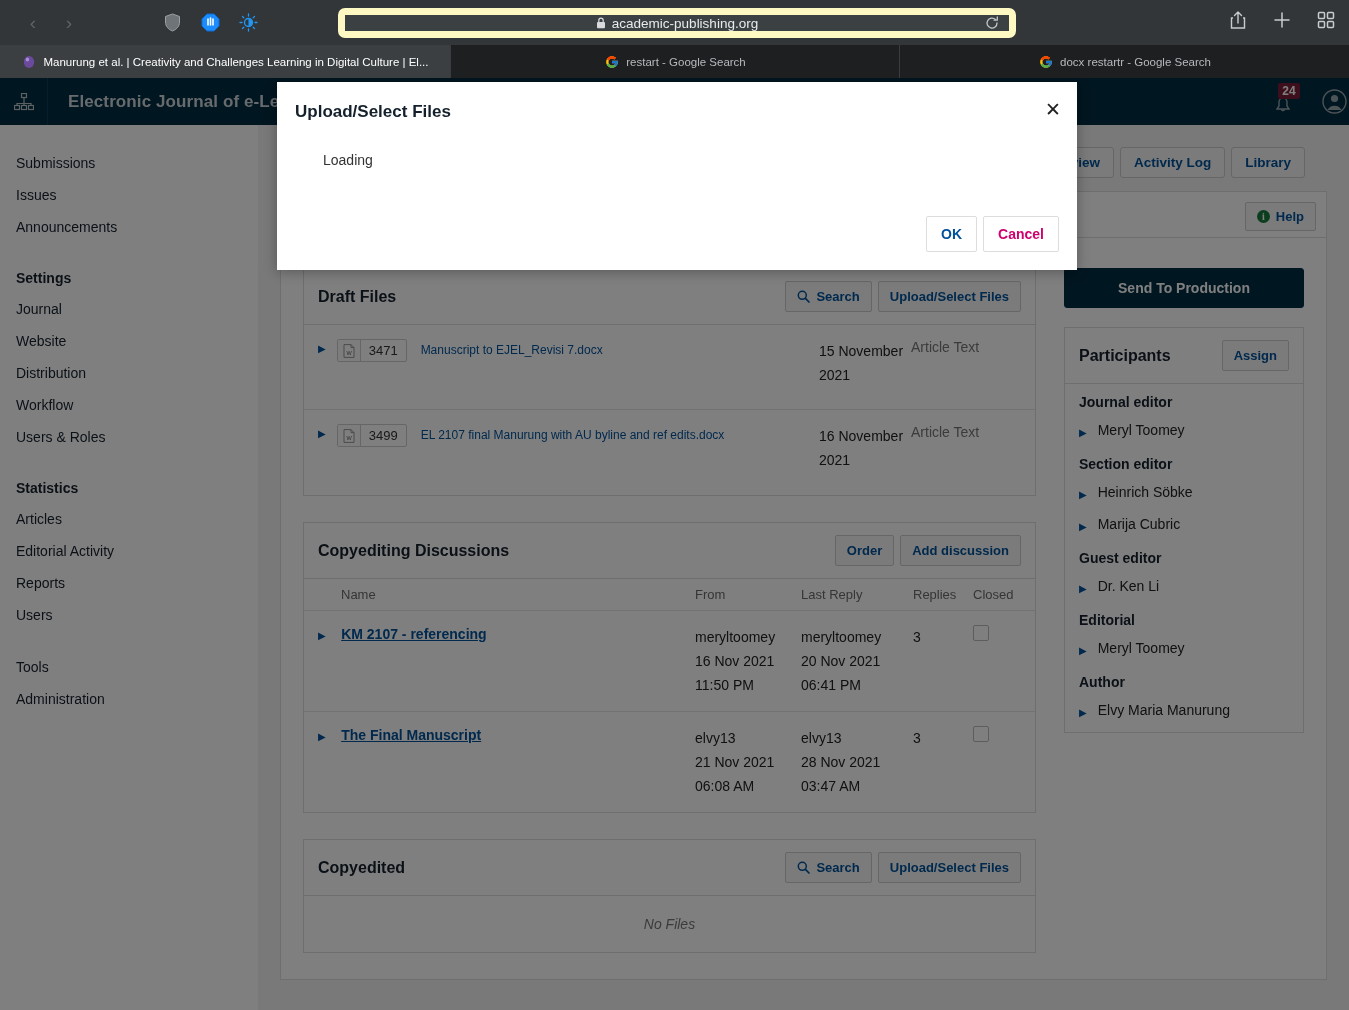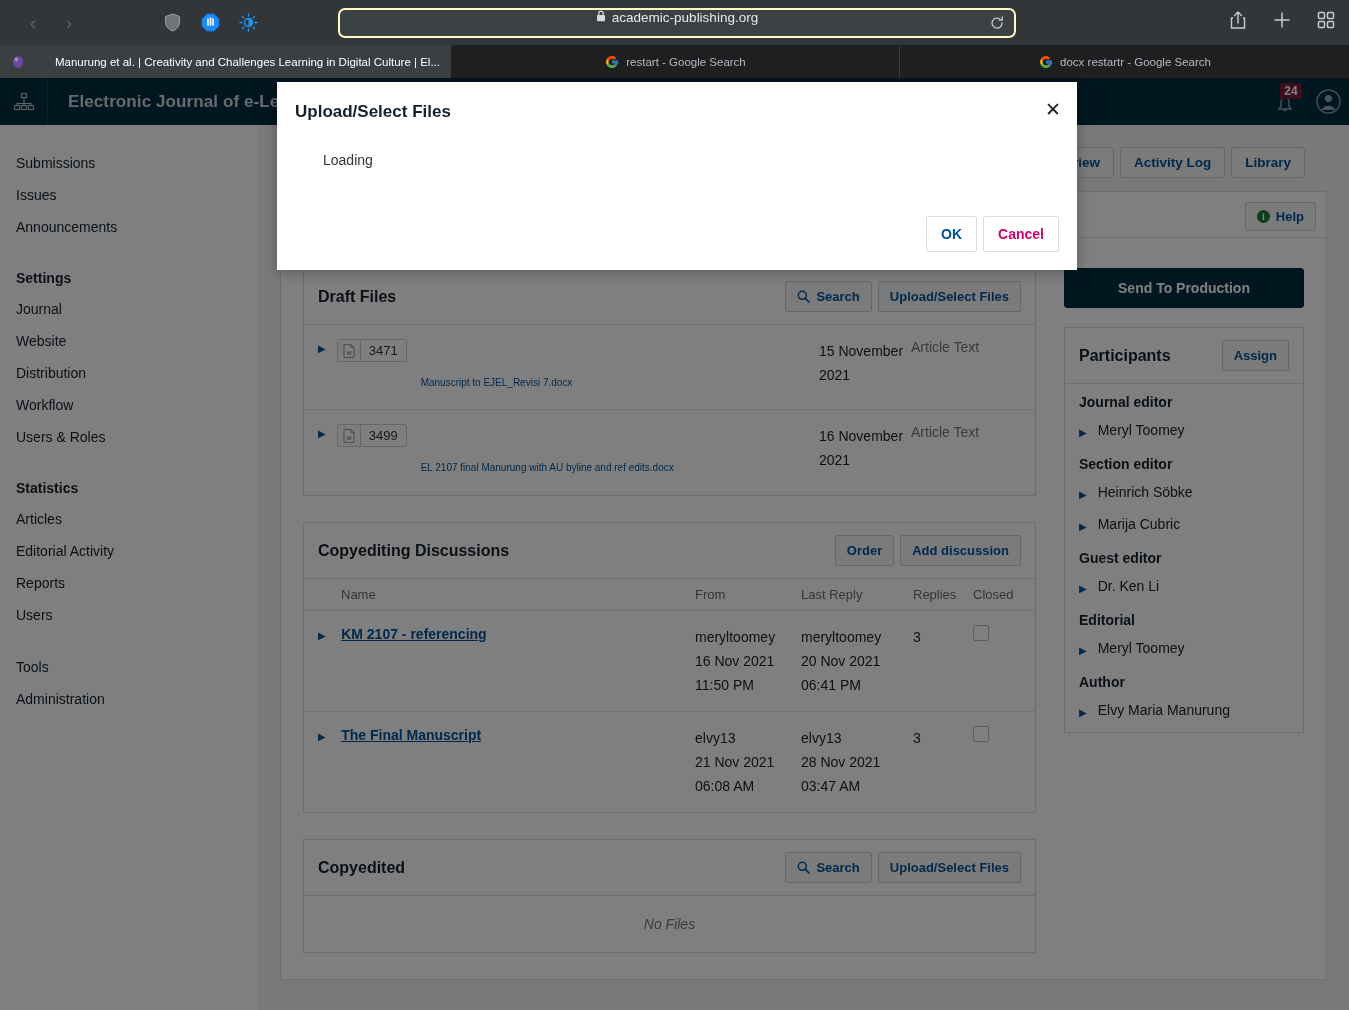--- a/index.html
+++ b/index.html
@@ -24,23 +24,23 @@
     color: #8b9094; font-size: 19px; line-height: 1;
   }
   .nav-arrow.disabled { color: #5f6366; }
   .ext-icons { display: flex; align-items: center; gap: 18px; margin-left: 82px; }
   .ext-icon { width: 20px; height: 20px; display: flex; align-items: center; justify-content: center; }
 
   .addr-bar {
     position: absolute; left: 338px; top: 8px;
     width: 678px; height: 30px;
     background: #3b4043;
-    border: 2px solid #fef9c3;
+    border: 7px solid #fef9c3;
     border-radius: 7px;
-    display: flex; justify-content: center;
+    display: flex; align-items: center; justify-content: center;
     color: #e8eaed; font-size: 13.5px;
   }
   .addr-lock { margin-right: 6px; display: inline-flex; }
   .addr-reload {
     position: absolute; right: 10px; top: 50%; transform: translateY(-50%);
     color: #c5c8ca; display: flex;
   }
   .right-icons {
     position: absolute; right: 12px; top: 9px;
     display: flex; align-items: center; gap: 22px;
@@ -55,40 +55,40 @@
   }
   .btab {
     display: flex; align-items: center; justify-content: center;
     gap: 7px;
     font-size: 11.5px; color: #b7babd;
     border-right: 1px solid #3a3d40;
     padding: 0 10px;
     overflow: hidden; white-space: nowrap;
   }
   .btab.active { background: #3b3f41; color: #ffffff; }
-  .btab.t1 { width: 451px; justify-content: space-between; }
+  .btab.t1 { width: 451px; justify-content: center; }
   .btab.t2 { width: 449px; }
   .btab.t3 { width: 449px; border-right: none; }
   .favicon { width: 15px; height: 15px; flex: 0 0 15px; display: flex; align-items: center; justify-content: center; }
 
   
   .app { position: relative; width: 1349px; height: 932px; background: #ffffff; overflow: hidden; }
 
   .app-header {
     height: 47px; background: #002c40;
     display: flex; align-items: center;
     color: #cfd6da;
   }
   .hdr-logo {
     width: 48px; height: 47px;
     display: flex; align-items: center; justify-content: center;
     border-right: 1px solid #0d3f55;
   }
   .hdr-title { font-size: 17px; font-weight: bold; margin-left: 20px; letter-spacing: .1px; }
-  .hdr-right { margin-left: auto; display: flex; align-items: center; gap: 18px; padding-right: 8px; }
+  .hdr-right { margin-left: auto; display: flex; align-items: center; gap: 26px; padding-right: 2px; }
   .bell-wrap { position: relative; width: 26px; height: 26px; display: flex; align-items: flex-end; justify-content: center; }
   .bell-badge {
     position: absolute; top: -6px; left: 8px;
     background: #7b1f3a; color: #fff;
     font-size: 12px; font-weight: bold;
     padding: 1px 4px; border-radius: 2px;
     line-height: 14px; min-width: 22px; text-align: center;
   }
 
   .body-row { display: flex; height: 885px; }
@@ -213,21 +213,21 @@
   .fid {
     display: flex; align-items: stretch;
     border: 1px solid #ccc; border-radius: 2px;
     margin-right: 14px; height: 23px; flex: 0 0 auto;
   }
   .fid-icon {
     width: 23px; display: flex; align-items: center; justify-content: center;
     border-right: 1px solid #ccc; background: #fafafa;
   }
   .fid-num { padding: 0 8px; font-size: 13px; color: #333; display: flex; align-items: center; }
-  .fname { color: #00529b; font-size: 10px; flex: 1; line-height: 20px; padding-top: 1px; margin-top: 33px; }
+  .fname { color: #00529b; font-size: 12px; flex: 1; line-height: 20px; padding-top: 1px; }
   .fdate { width: 92px; font-size: 14px; color: #222; line-height: 24px; }
   .ftype { width: 110px; font-size: 14px; color: #777; }
 
   .thead {
     display: flex; padding: 8px 14px; border-bottom: 1px solid #e4e4e4;
     font-size: 13px; color: #6b6b6b;
   }
   .th-name { flex: 1; padding-left: 23px; }
   .th-from { width: 106px; }
   .th-reply { width: 112px; }

